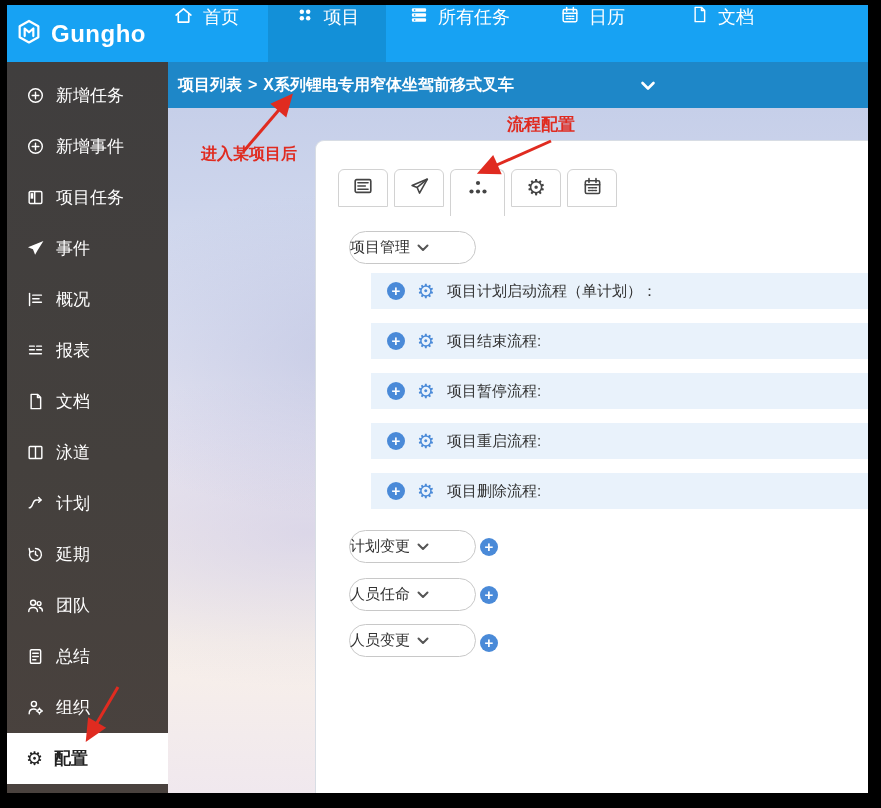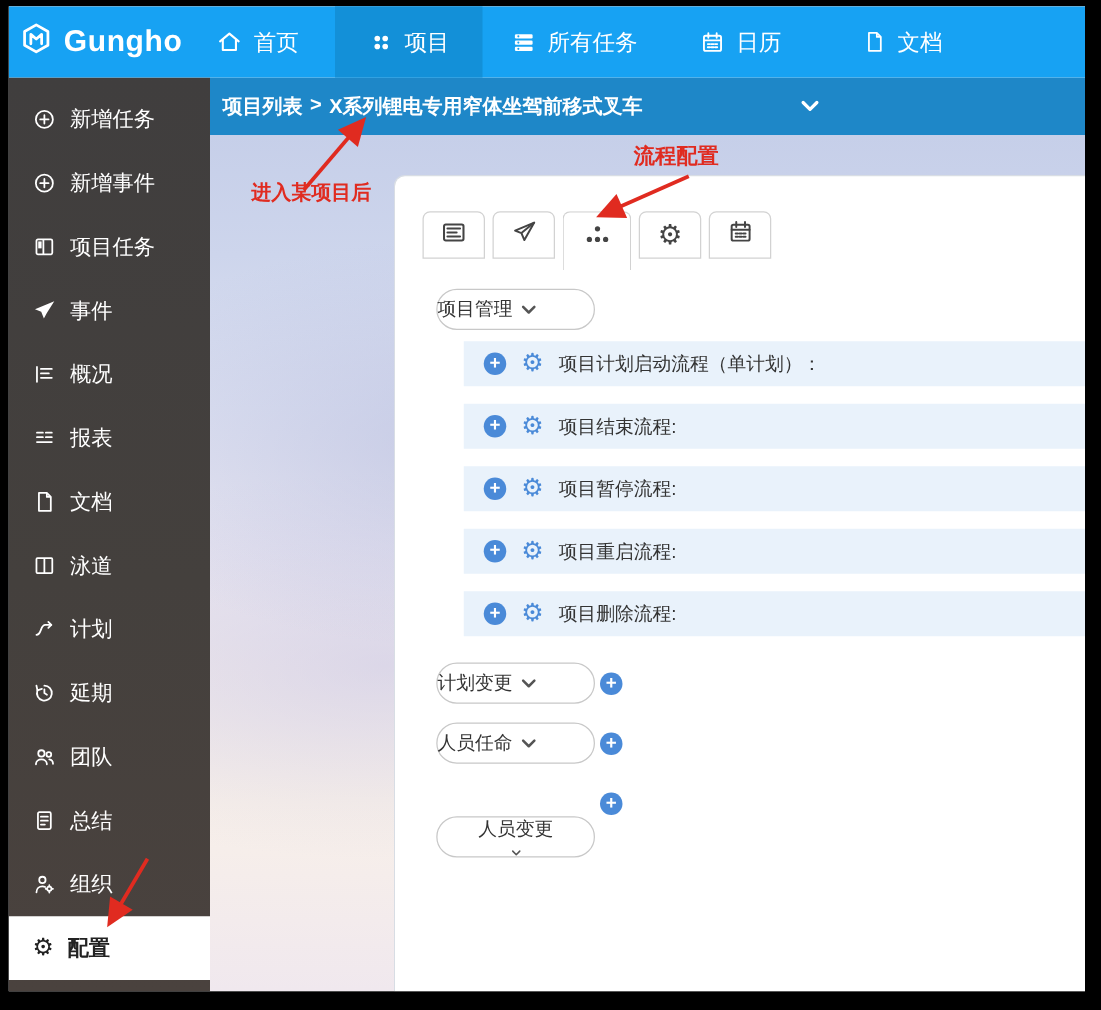--- a/index.html
+++ b/index.html
@@ -5,21 +5,21 @@
   * { margin:0; padding:0; box-sizing:border-box; }
   html,body { width:881px; height:808px; }
   body { background:#000; position:relative; font-family:"Liberation Sans","DejaVu Sans",sans-serif; overflow:hidden; }
 
   .frame { position:absolute; left:7px; top:5px; width:861px; height:788px; background:#ffffff; overflow:hidden; }
 
   
   .topbar { position:absolute; left:0; top:0; width:861px; height:57px; background:#17a2f3; z-index:5; }
   .logo { position:absolute; left:8px; top:0; height:57px; display:flex; align-items:center; gap:8px; color:#fff; }
   .logo-text { font-size:24px; font-weight:bold; letter-spacing:.5px; }
-  .nav-item { position:absolute; top:0; height:57px; display:flex; align-items:center; gap:9px; color:#fff; font-size:18px; padding:0 14px; cursor:pointer; }
+  .nav-item { position:absolute; top:0; height:57px; display:flex; align-items:flex-start; gap:9px; color:#fff; font-size:18px; padding:0 14px; cursor:pointer; }
   .nav-item.selected { background:#1390d8; }
   .nav-item svg { display:block; }
 
   
   .sidebar { position:absolute; left:0; top:57px; width:161px; height:731px; background:linear-gradient(180deg,#403e3e 0%,#44403d 55%,#4a423e 100%); z-index:4; padding-top:8px; }
   .side-item { height:51px; display:flex; align-items:center; gap:11px; padding-left:19px; color:#fff; font-size:17px; cursor:pointer; }
   .side-item svg { display:block; flex:0 0 auto; }
   .side-item.selected { background:#fff; color:#222; font-weight:bold; }
   .gear-glyph { font-size:19px; line-height:1; }
 
@@ -365,21 +365,21 @@
     <span class="plus-circle group-plus" style="top:397px;">+</span>
 
     <div class="pill" style="top:437px;">
       <span>人员任命</span>
       <svg width="12" height="8" viewBox="0 0 12 8" fill="none" stroke="#555" stroke-width="2" stroke-linecap="round" stroke-linejoin="round">
           <path d="M1.5 1.5L6 6l4.5-4.5"></path>
         </svg>
     </div>
     <span class="plus-circle group-plus" style="top:445px;">+</span>
 
-    <div class="pill" style="top:512px;flex-direction:column;">
+    <div class="pill" style="top:483px;">
       <span>人员变更</span>
       <svg width="12" height="8" viewBox="0 0 12 8" fill="none" stroke="#555" stroke-width="2" stroke-linecap="round" stroke-linejoin="round">
           <path d="M1.5 1.5L6 6l4.5-4.5"></path>
         </svg>
     </div>
     <span class="plus-circle group-plus" style="top:493px;">+</span>
 
   </div>
 </div>
 

